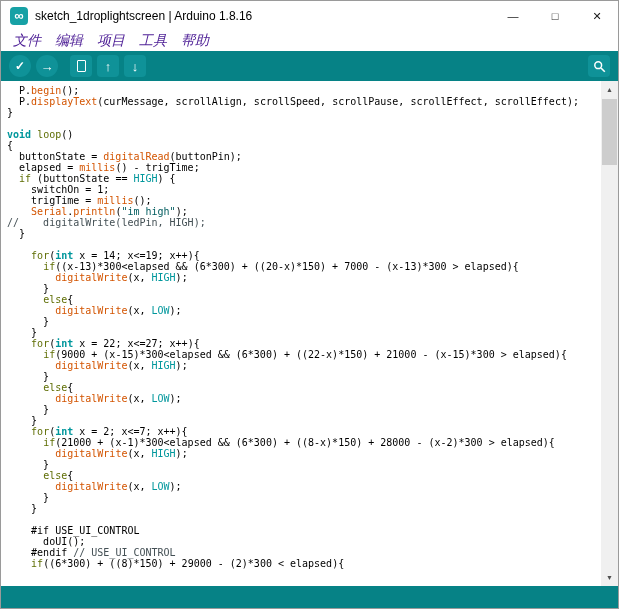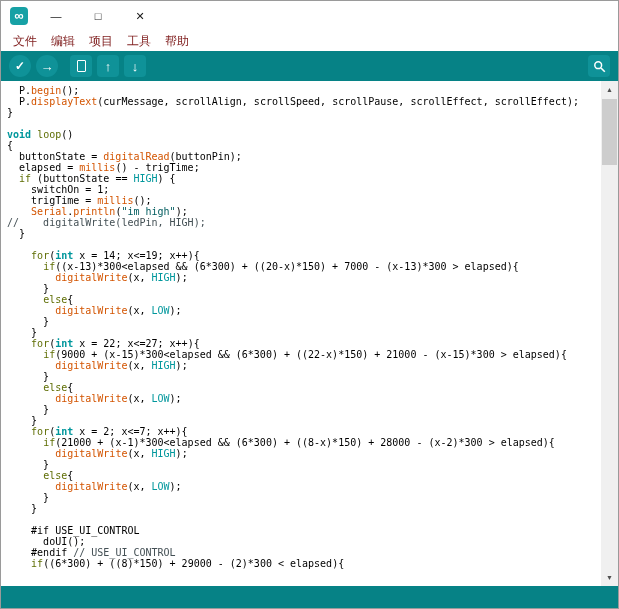--- a/index.html
+++ b/index.html
@@ -21,21 +21,21 @@
     background: var(--tab-active, #17a1a5); color: #fff;
     font-size: 13px; line-height: 17px; text-align: center;
     margin-right: 7px; flex: none; font-weight: bold;
   }
   .title { font-size: 12px; color: #000; flex: 1; white-space: nowrap; overflow: hidden; }
   .win-controls { display: flex; height: 100%; flex: none; }
   .win-btn { width: 42px; height: 100%; display: flex; align-items: center; justify-content: center; font-size: 11px; color: #1a1a1a; cursor: default; }
 
   
   .menubar { height: 20px; background: #ffffff; display: flex; align-items: center; padding-left: 5px; flex: none; }
-  .menu-item { font-size: 12px; color: #7f1d1d; padding: 2px 7px; white-space: nowrap; }
+  .menu-item { font-size: 14px; color: #4c1d95; padding: 2px 7px; white-space: nowrap; font-style: italic; }
 
   
   .toolbar {
     height: 30px; background: var(--chrome-teal, #068286);
     display: flex; align-items: center; padding: 0 8px; gap: 5px; flex: none;
   }
   .tool-btn {
     width: 22px; height: 22px; flex: none;
     display: flex; align-items: center; justify-content: center;
     background: var(--button-fill, #0f9298); color: #fff;
@@ -93,20 +93,21 @@
   
   .statusbar { height: 22px; background: var(--chrome-teal, #068286); flex: none; }
 </style>
 </head>
 <body>
 
 <div class="window">
 
   <div class="titlebar">
     <div class="app-icon">∞</div>
+    <div class="title">sketch_1droplightscreen | Arduino 1.8.16</div>
     <div class="win-controls">
       <div class="win-btn">—</div>
       <div class="win-btn">□</div>
       <div class="win-btn">✕</div>
     </div>
   </div>
 
   <div class="menubar">
       <div class="menu-item">文件</div>
       <div class="menu-item">编辑</div>

